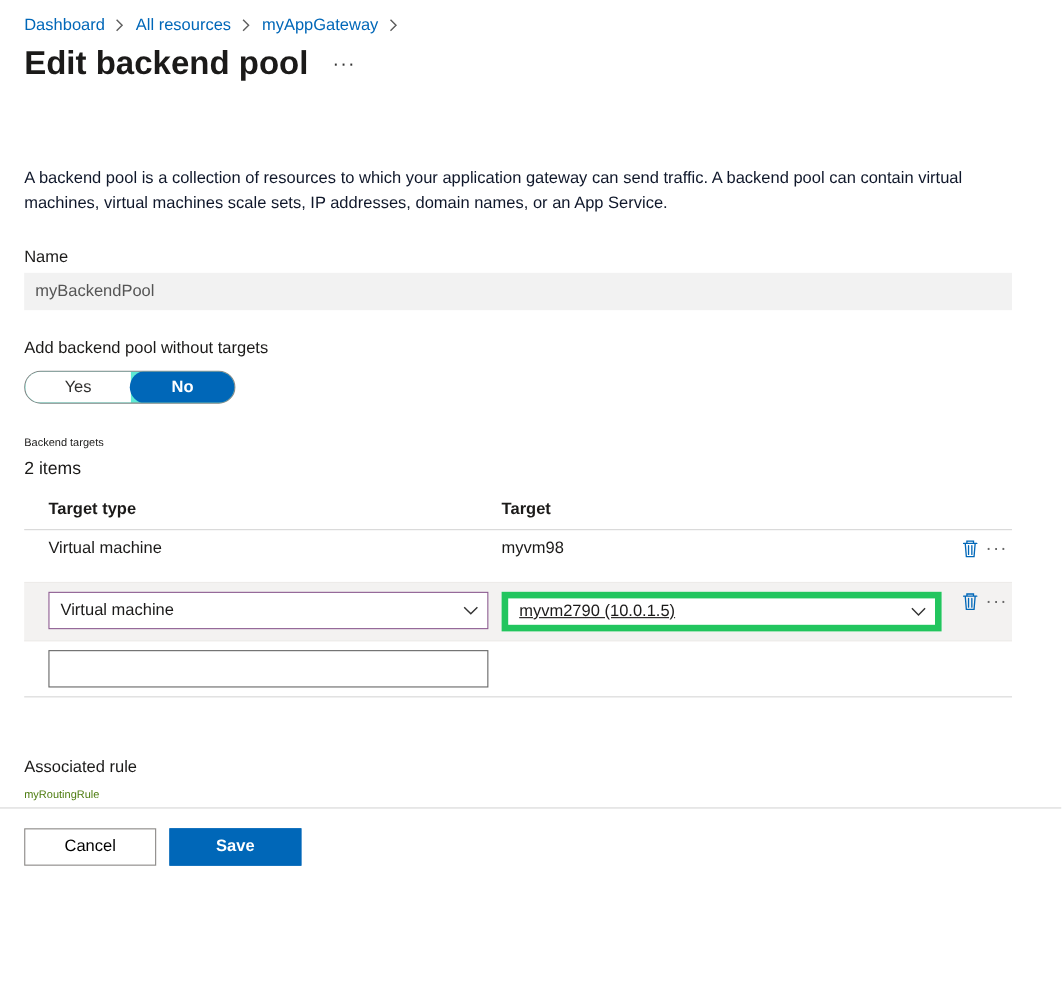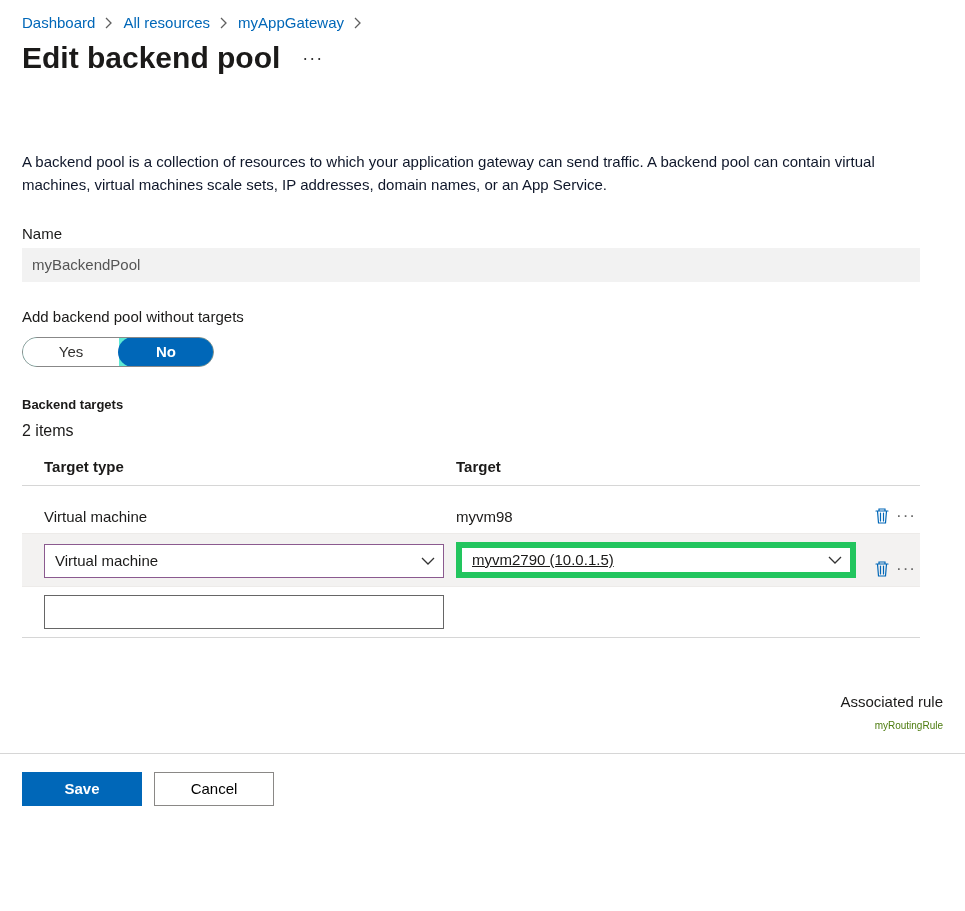--- a/index.html
+++ b/index.html
@@ -106,24 +106,23 @@
       color: #ffffff;
       font-weight: 600;
       border-radius: 15px;
       margin: -1px;
       flex: 1;
     }
     .backend-targets-section {
       margin-bottom: 55px;
     }
     .section-header {
-      font-size: 13px;
+      font-size: 10px;
       color: #1b1a19;
       margin-bottom: 10px;
-      font-weight: bold;
     }
     .item-count {
       font-size: 16px;
       color: #1b1a19;
       margin-bottom: 8px;
     }
     .targets-table {
       width: 898px;
     }
     .table-header {
@@ -137,21 +136,21 @@
       font-weight: 600;
       color: #1b1a19;
     }
     .th-target {
       font-size: 15px;
       font-weight: 600;
       color: #1b1a19;
     }
     .table-row {
       display: flex;
-      align-items: flex-end;
+      align-items: flex-start;
       padding: 8px 0 8px 22px;
       border-bottom: 1px solid #edebe9;
       min-height: 48px;
     }
     .table-row.highlighted {
       background: #f3f2f1;
     }
     .table-row.last-row {
       border-bottom: 1px solid #d6d6d6;
     }
@@ -215,22 +214,21 @@
       color: #0067b8;
     }
     .row-ellipsis {
       color: #666;
       font-size: 17px;
       letter-spacing: 1px;
       cursor: pointer;
       line-height: 1;
     }
     .associated-rule-section {
-      margin-bottom: 21px;
-      text-align: right;
+      margin-bottom: 6px;
     }
     .rule-link {
       color: #4d7c0f;
       font-size: 10px;
       text-decoration: none;
       cursor: pointer;
     }
     .footer-bar {
       border-top: 1px solid #d6d6d6;
       padding: 18px 22px;
@@ -367,15 +365,15 @@
     </div>
   </div>
 
   <div class="associated-rule-section">
     <div class="field-label">Associated rule</div>
     <a class="rule-link">myRoutingRule</a>
   </div>
 </div>
 
 <div class="footer-bar">
+  <button class="btn">Cancel</button>
   <button class="btn btn-primary">Save</button>
-  <button class="btn">Cancel</button>
 </div>
 
 </body></html>

